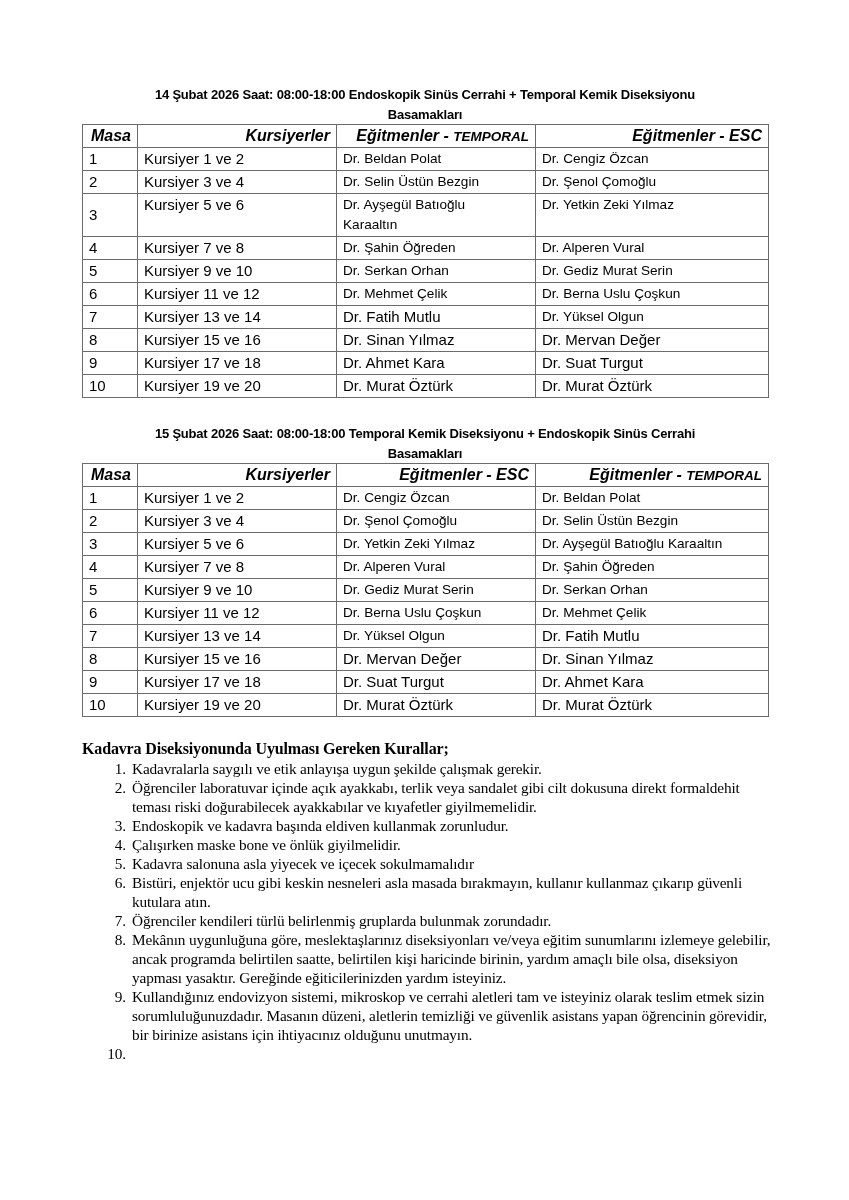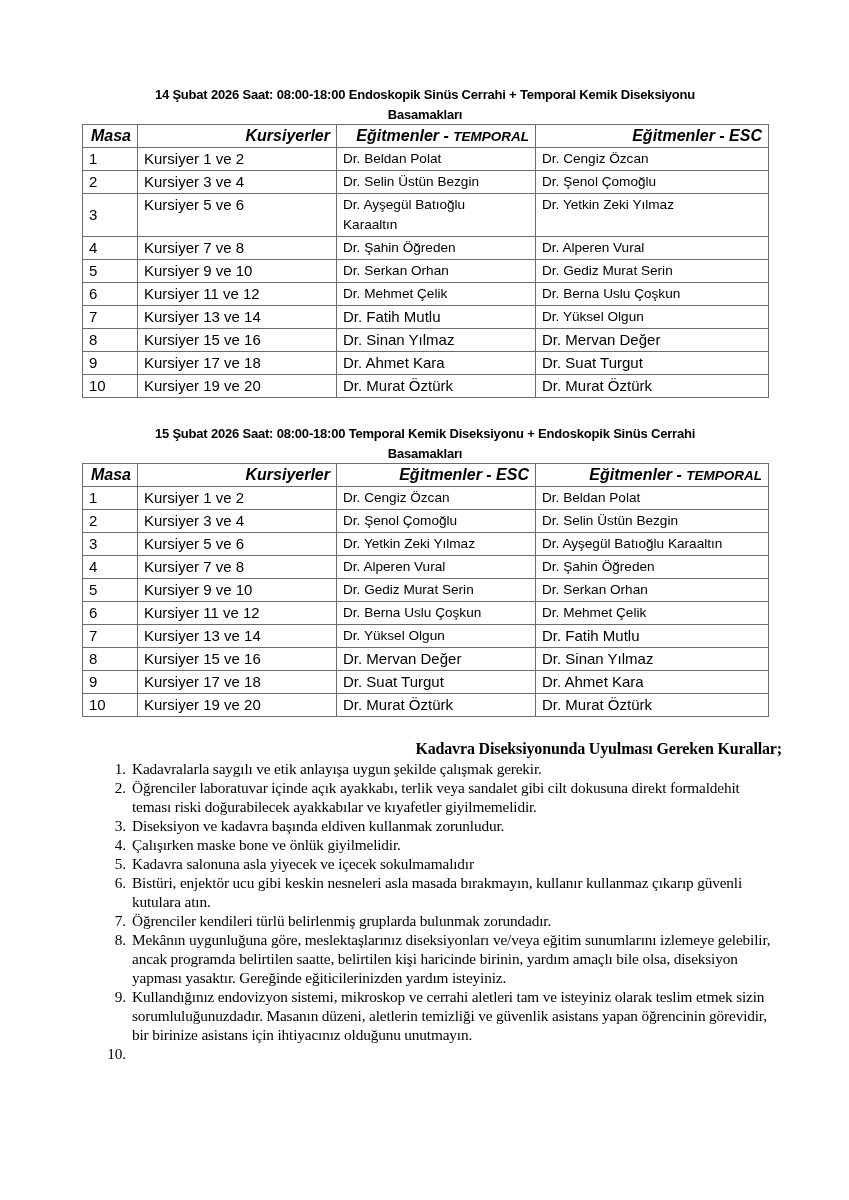--- a/index.html
+++ b/index.html
@@ -33,21 +33,21 @@
     col.c1 { width: 55px; }
     col.c2 { width: 199px; }
     col.c3 { width: 199px; }
     col.c4 { width: 233px; }
 
     .rules {
       position: absolute; left: 82px; top: 739px; width: 700px;
       font-family: "Liberation Serif", "DejaVu Serif", serif; font-size: 15.3px;
       line-height: 19px; letter-spacing: -0.15px;
     }
-    .rules-title { font-weight: bold; font-size: 16px; margin: 0 0 0 0; line-height: 20px; text-align: right; }
+    .rules-title { font-weight: bold; font-size: 16px; margin: 0 0 0 0; line-height: 20px; }
     .rules ol { margin: 0; padding: 0; list-style: none; }
     .rules li { position: relative; padding-left: 50px; }
     .rules li .num { position: absolute; left: 22px; width: 22px; text-align: right; }
     .rules li.two-digit .num { left: 14px; width: 30px; }
   </style>
 </head>
 <body>
 
 <div class="page">
 
@@ -217,21 +217,21 @@
         <td class="doc-lg">Dr. Murat Öztürk</td>
       </tr>
     </tbody>
   </table>
 
   <div class="rules">
     <div class="rules-title">Kadavra Diseksiyonunda Uyulması Gereken Kurallar;</div>
     <ol>
       <li><span class="num">1.</span><span>Kadavralarla saygılı ve etik anlayışa uygun şekilde çalışmak gerekir.</span></li>
       <li><span class="num">2.</span><span>Öğrenciler laboratuvar içinde açık ayakkabı, terlik veya sandalet gibi cilt dokusuna direkt formaldehit teması riski doğurabilecek ayakkabılar ve kıyafetler giyilmemelidir.</span></li>
-      <li><span class="num">3.</span><span>Diseksiyon ve kadavra başında eldiven kullanmak zorunludur.</span></li>
+      <li><span class="num">3.</span><span>Endoskopik ve kadavra başında eldiven kullanmak zorunludur.</span></li>
       <li><span class="num">4.</span><span>Çalışırken maske bone ve önlük giyilmelidir.</span></li>
       <li><span class="num">5.</span><span>Kadavra salonuna asla yiyecek ve içecek sokulmamalıdır</span></li>
       <li><span class="num">6.</span><span>Bistüri, enjektör ucu gibi keskin nesneleri asla masada bırakmayın, kullanır kullanmaz çıkarıp güvenli kutulara atın.</span></li>
       <li><span class="num">7.</span><span>Öğrenciler kendileri türlü belirlenmiş gruplarda bulunmak zorundadır.</span></li>
       <li><span class="num">8.</span><span>Mekânın uygunluğuna göre, meslektaşlarınız diseksiyonları ve/veya eğitim sunumlarını izlemeye gelebilir, ancak programda belirtilen saatte, belirtilen kişi haricinde birinin, yardım amaçlı bile olsa, diseksiyon yapması yasaktır. Gereğinde eğiticilerinizden yardım isteyiniz.</span></li>
       <li><span class="num">9.</span><span>Kullandığınız endovizyon sistemi, mikroskop ve cerrahi aletleri tam ve isteyiniz olarak teslim etmek sizin sorumluluğunuzdadır. Masanın düzeni, aletlerin temizliği ve güvenlik asistans yapan öğrencinin görevidir, bir birinize asistans için ihtiyacınız olduğunu unutmayın.</span></li>
       <li class="two-digit"><span class="num">10.</span></li>
     </ol>
   </div>
 

